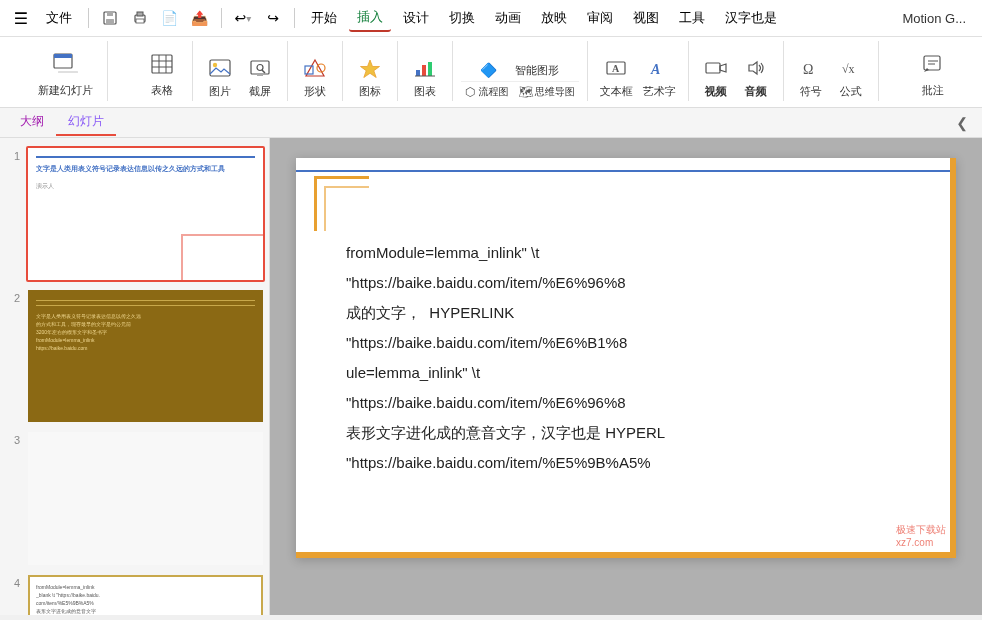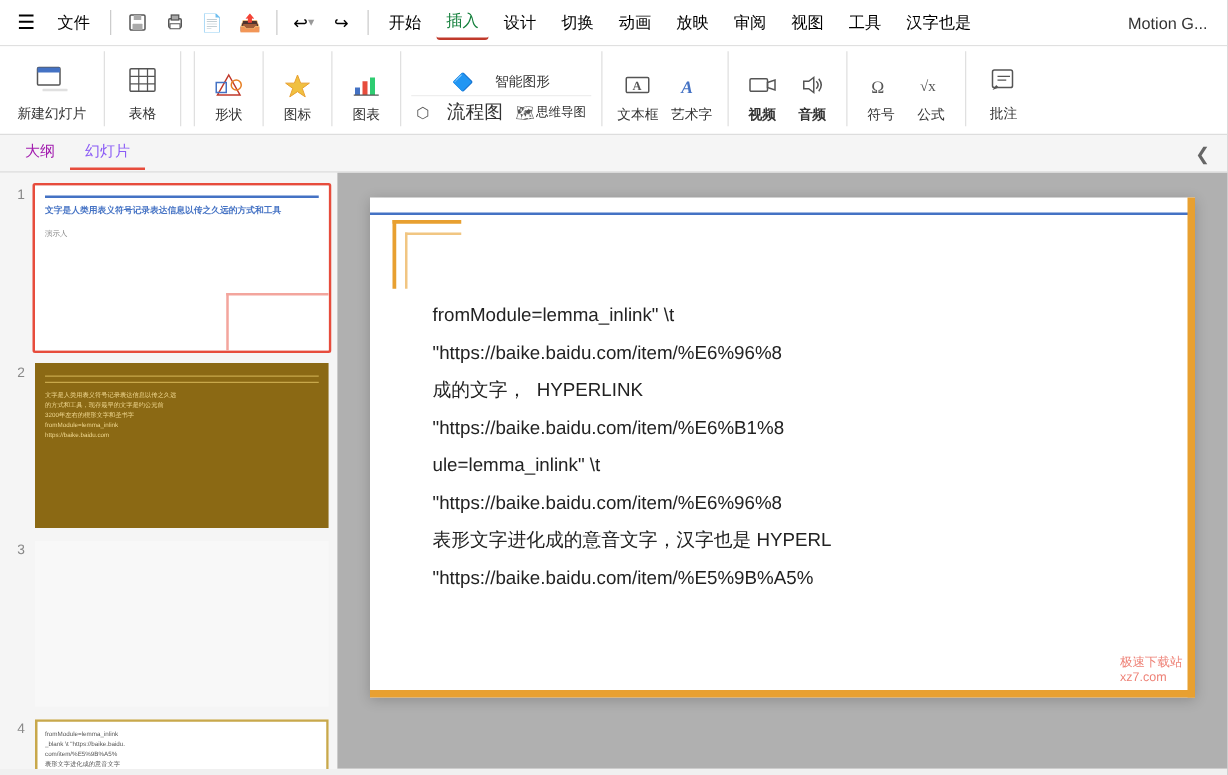--- a/index.html
+++ b/index.html
@@ -53,20 +53,21 @@
       flex-direction: column;
       align-items: center;
       justify-content: center;
       padding: 3px 6px;
       cursor: pointer;
       border-radius: 3px;
       min-width: 44px;
       font-size: 11px;
       color: #333;
       gap: 2px;
+      margin-left: 24px;
     }
     .ribbon-btn .icon { font-size: 22px; color: #555; }
     .ribbon-btn .label { font-size: 11px; white-space: nowrap; }
     .ribbon-btn-small {
       display: flex;
       flex-direction: column;
       align-items: center;
       justify-content: center;
       padding: 2px 4px;
       cursor: pointer;
@@ -299,20 +300,43 @@
             <line x1="2" y1="8" x2="22" y2="8" stroke="#555" stroke-width="1"></line>
             <line x1="2" y1="14" x2="22" y2="14" stroke="#555" stroke-width="1"></line>
             <line x1="9" y1="2" x2="9" y2="20" stroke="#555" stroke-width="1"></line>
             <line x1="16" y1="2" x2="16" y2="20" stroke="#555" stroke-width="1"></line>
           </svg>
       </div>
       <div class="label">表格</div>
     </div>
     <div class="ribbon-separator"></div>
 
+    <div style="display:flex;gap:2px;align-items:flex-end;">
+      <div class="ribbon-btn-small">
+        <div class="icon">
+          <svg width="22" height="20" viewBox="0 0 22 20">
+              <rect x="1" y="2" width="20" height="16" rx="1.5" fill="none" stroke="#555" stroke-width="1.2"></rect>
+              <circle cx="6" cy="7" r="2.2" fill="#f0c040"></circle>
+              <polyline points="1,16 7,10 12,14 15,11 21,16" fill="none" stroke="#4472c4" stroke-width="1.2"></polyline>
+            </svg>
+        </div>
+        <div class="label">图片</div>
+      </div>
+      <div class="ribbon-btn-small">
+        <div class="icon">
+          <svg width="22" height="20" viewBox="0 0 22 20">
+              <rect x="2" y="3" width="18" height="13" rx="1" fill="none" stroke="#555" stroke-width="1.2"></rect>
+              <rect x="8" y="16" width="6" height="2" fill="#aaa"></rect>
+              <circle cx="11" cy="9.5" r="3" fill="none" stroke="#555" stroke-width="1.2"></circle>
+              <line x1="13" y1="12" x2="16" y2="15" stroke="#555" stroke-width="1.5"></line>
+            </svg>
+        </div>
+        <div class="label">截屏</div>
+      </div>
+    </div>
     <div class="ribbon-separator"></div>
 
     <div class="ribbon-btn-small">
       <div class="icon">
         <svg width="22" height="20" viewBox="0 0 22 20">
             <polygon points="11,2 20,18 2,18" fill="none" stroke="#c0392b" stroke-width="1.2"></polygon>
             <rect x="1" y="8" width="8" height="8" fill="none" stroke="#4472c4" stroke-width="1.2"></rect>
             <circle cx="17" cy="10" r="4" fill="none" stroke="#e67e22" stroke-width="1.2"></circle>
           </svg>
       </div>
@@ -345,21 +369,21 @@
 
     <div style="display:flex;flex-direction:column;gap:1px;">
       <div class="ribbon-btn-small" style="flex-direction:row;min-width:80px;padding:2px 4px;">
         <div class="icon" style="font-size:14px;">🔷</div>
         <div class="label" style="margin-left:16px;">智能图形</div>
       </div>
       <div style="border-top:1px solid #eee;"></div>
       <div class="ribbon-row">
         <div class="ribbon-btn-small" style="flex-direction:row;min-width:36px;padding:2px 4px;">
           <div class="icon" style="font-size:12px;">⬡</div>
-          <div class="label" style="margin-left:13px;font-size:15px;">流程图</div>
+          <div class="label" style="margin-left:2px;font-size:10px;">流程图</div>
         </div>
         <div class="ribbon-btn-small" style="flex-direction:row;min-width:40px;padding:2px 4px;">
           <div class="icon" style="font-size:12px;">🗺</div>
           <div class="label" style="margin-left:0;font-size:10px;">思维导图</div>
         </div>
       </div>
     </div>
     <div class="ribbon-separator"></div>
 
     <div style="display:flex;gap:2px;align-items:flex-end;">

